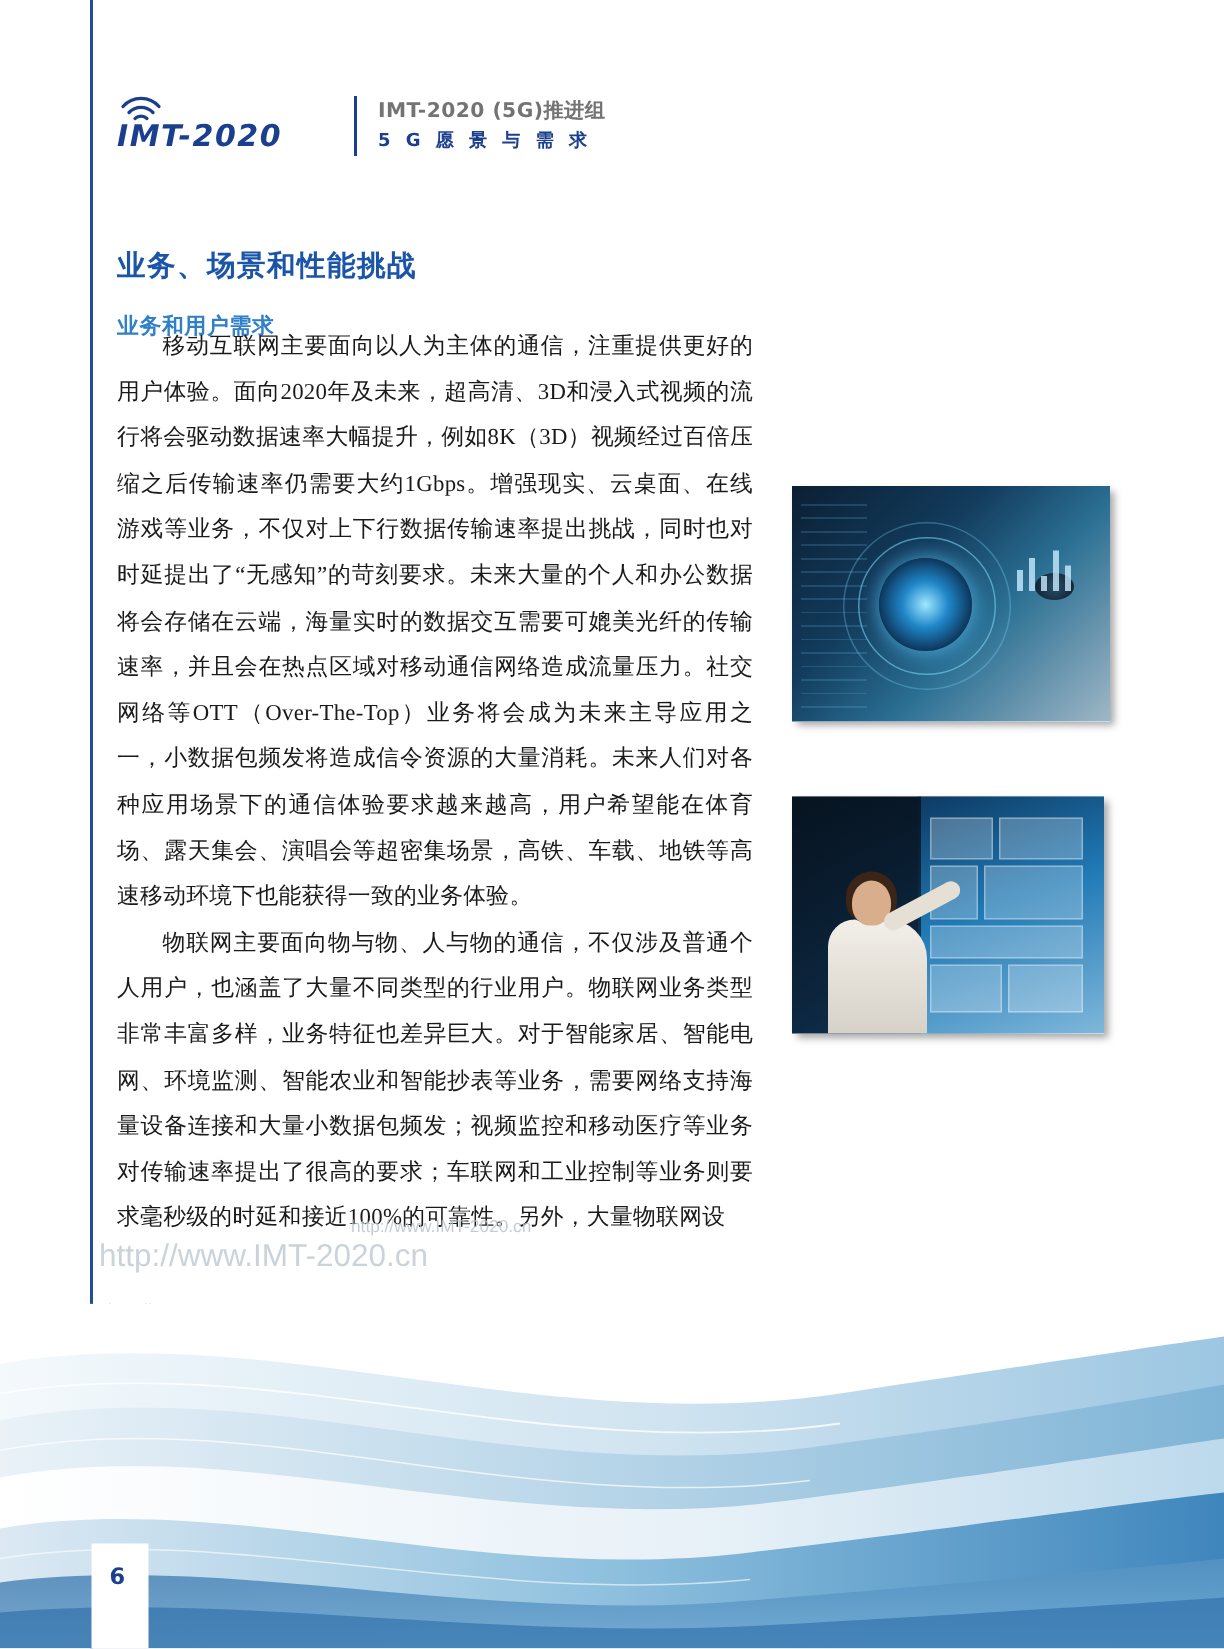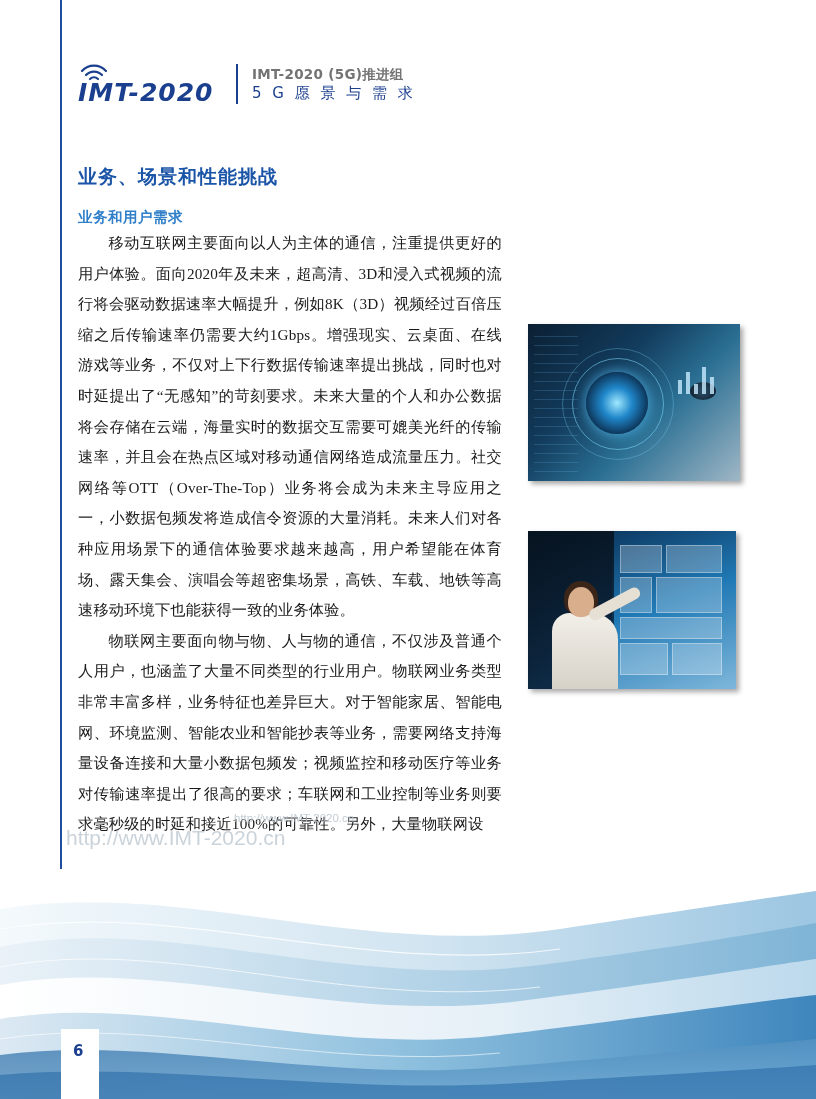--- a/index.html
+++ b/index.html
@@ -44,21 +44,21 @@
     left: 2px;
     top: 2px;
     width: 30px;
     height: 24px;
   }
   .logo-text {
     position: absolute;
     left: 0px;
     top: 20px;
     font-family: "DejaVu Sans", sans-serif;
-    font-size: 25px;
+    font-size: 20px;
     font-weight: bold;
     letter-spacing: 1px;
     color: #1b3f8f;
     font-style: italic;
   }
   .header-divider {
     width: 2px;
     height: 40px;
     background: #1b3f8f;
     margin: 0 14px 0 8px;
@@ -71,22 +71,22 @@
   .header-title-1 {
     font-family: "DejaVu Sans", sans-serif;
     font-size: 13.5px;
     font-weight: bold;
     color: #737373;
     line-height: 19px;
     letter-spacing: 0.3px;
   }
   .header-title-2 {
     font-family: "DejaVu Sans", sans-serif;
-    font-size: 15px;
-    font-weight: normal;
+    font-size: 12px;
+    font-weight: bold;
     color: #1b3f8f;
     line-height: 19px;
     letter-spacing: 3px;
   }
 
   
   .h1 {
     position: absolute;
     left: 78px;
     top: 164px;
@@ -104,21 +104,21 @@
     font-size: 14.5px;
     font-weight: bold;
     color: #2f7fc9;
     letter-spacing: 0.5px;
   }
 
   
   .body-col {
     position: absolute;
     left: 78px;
-    top: 228px;
+    top: 216px;
     width: 424px;
   }
   .para {
     font-family: "Liberation Serif", serif;
     font-size: 15.2px;
     line-height: 30.6px;
     color: #1a1a1a;
     text-align: justify;
     text-indent: 2em;
     margin: 0;

